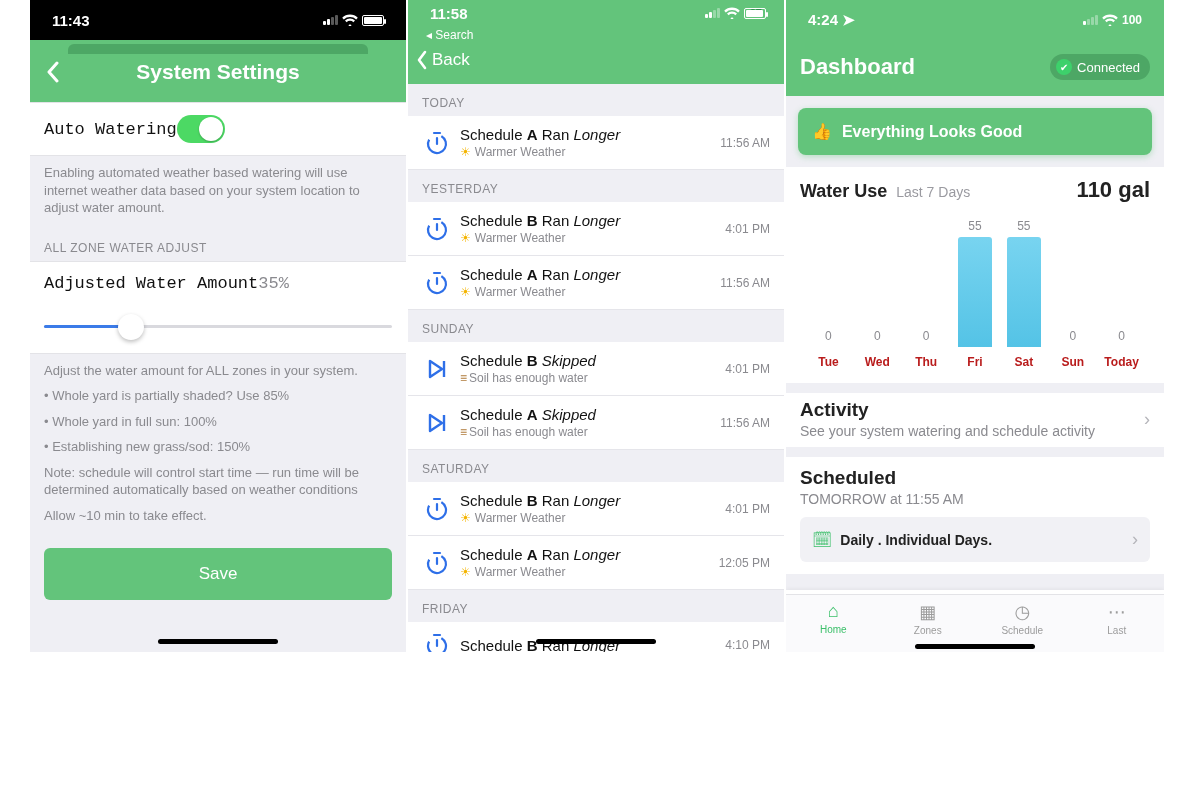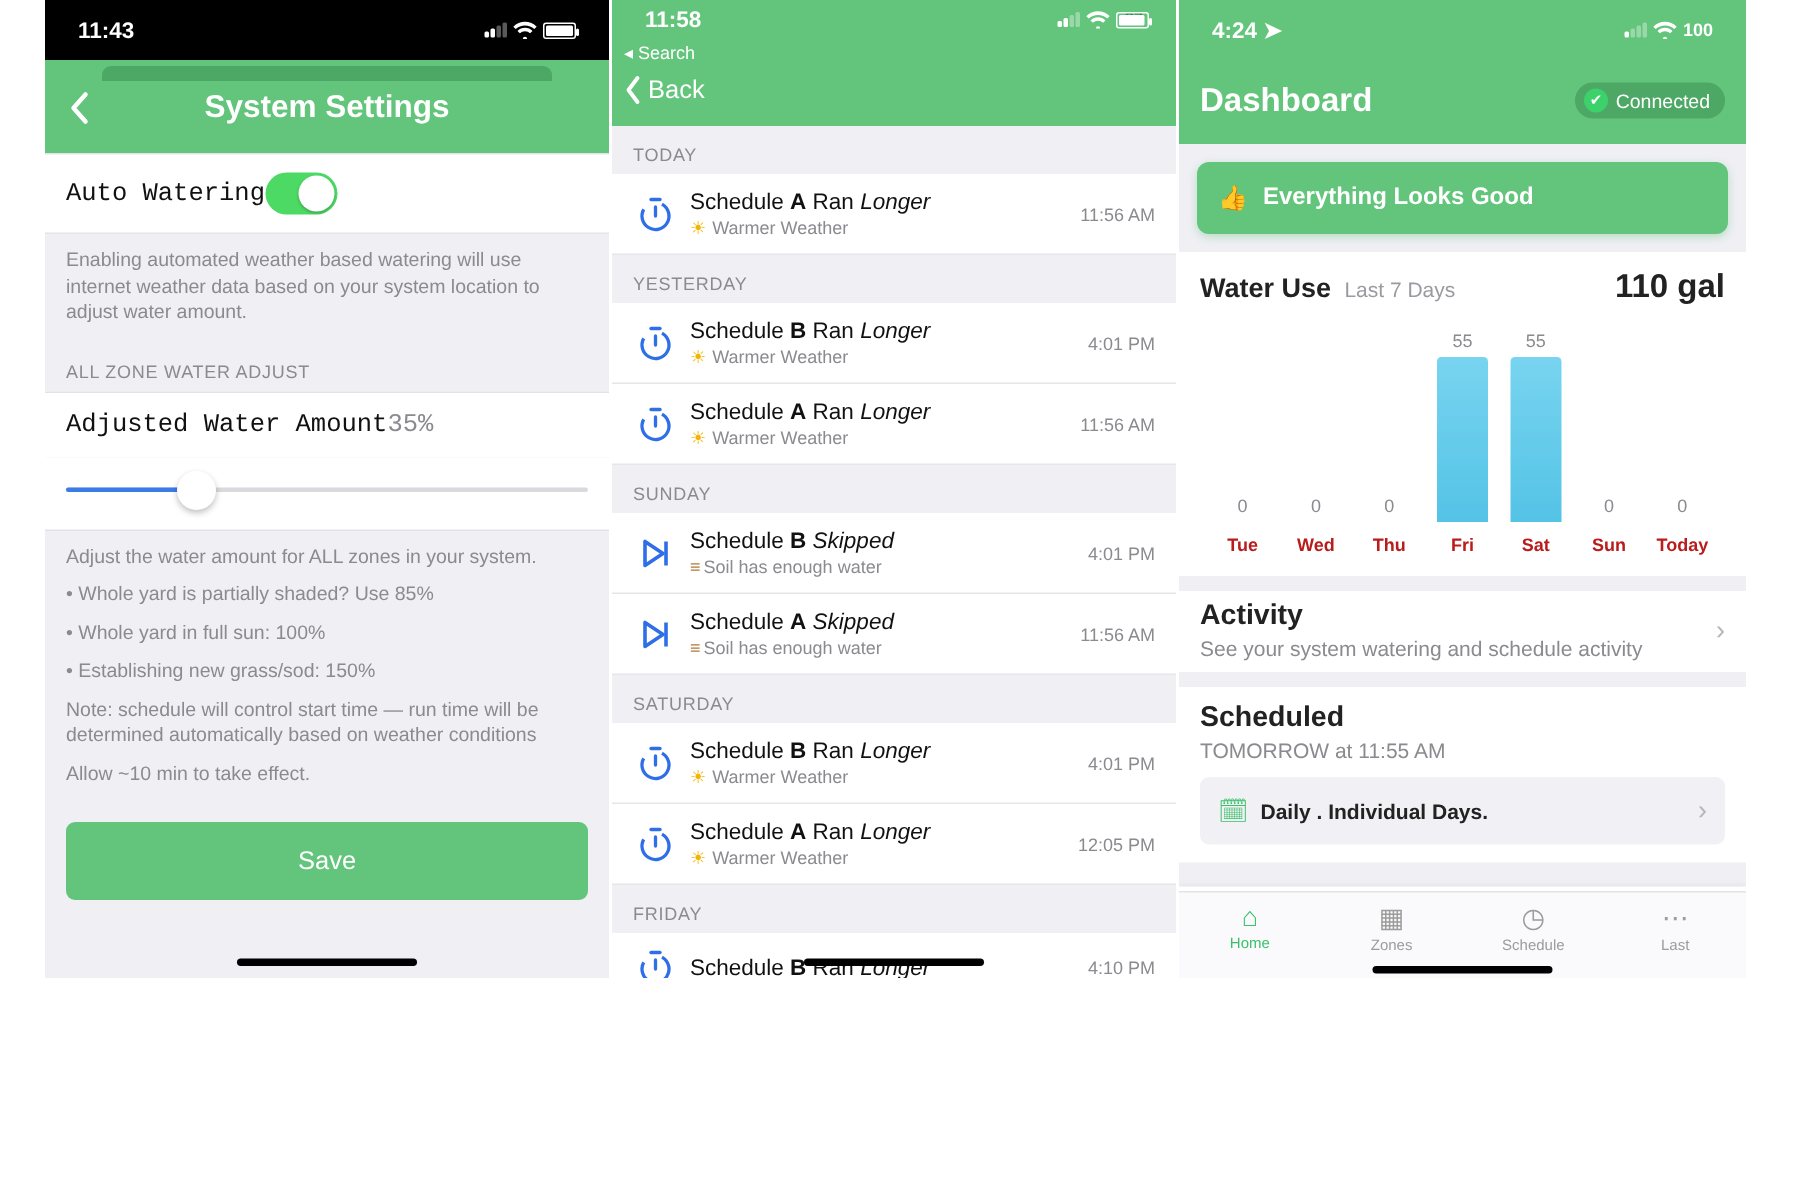--- a/index.html
+++ b/index.html
@@ -42,35 +42,35 @@
 .slider-row{ display:flex; align-items:center; height:20px; }
 .slider-track{ flex:1; height:3px; background:#d9d9de; border-radius:2px; position:relative; }
 .slider-fill{ position:absolute; left:0; top:0; height:100%; background:#3b7be8; border-radius:2px; }
 .slider-thumb{ position:absolute; top:50%; width:26px; height:26px; background:#fff; border-radius:50%; transform:translate(-50%,-50%); box-shadow:0 2px 4px rgba(0,0,0,.25); }
 
 .save-btn{ margin:14px; background:#63c47b; color:#fff; text-align:center; padding:16px; border-radius:6px; font-size:17px; }
 
 .home-ind{ position:absolute; bottom:8px; left:50%; transform:translateX(-50%); width:120px; height:5px; background:#000; border-radius:3px; }
 
 
-.search-row{ font-size:12px; color:#fff; padding:2px 8px 0; }
+.search-row{ font-size:12px; color:#fff; padding:2px 8px 0;margin-left:10px; }
 .back-row{ display:flex; align-items:center; color:#fff; font-size:17px; padding:8px 8px 14px; }
 .act-group-hdr{ font-size:12px; color:#8a8a8f; padding:12px 14px 6px; letter-spacing:.5px; background:#efeff4;}
 .act-row{ background:#fff; display:flex; align-items:center; padding:10px 14px; border-bottom:1px solid #e5e5ea; }
 .act-row:last-child{}
 .act-icon{ width:30px; display:flex; justify-content:center; }
 .act-body{ flex:1; padding-left:8px; }
 .act-title{ font-size:15px; color:#111; }
 .act-title b{ font-weight:700; }
 .act-title i{ font-style:italic; }
 .act-sub{ font-size:12px; color:#8a8a8f; display:flex; align-items:center; gap:4px; margin-top:2px;}
 .act-time{ font-size:12px; color:#8a8a8f; }
 
 
-.dash-head{ background:#63c47b; color:#fff; padding:14px 14px 16px; display:flex; align-items:center; justify-content:space-between;}
+.dash-head{ background:#63c47b; color:#fff; padding:14px 14px 16px; display:flex; justify-content:space-between;}
 .dash-title{ font-size:22px; font-weight:700; }
 .pill{ background:#4da765; color:#fff; font-size:13px; padding:4px 10px 4px 6px; border-radius:14px; display:inline-flex; align-items:center; gap:5px;}
 .pill-dot{ width:16px; height:16px; border-radius:50%; background:#3dd16b; display:flex; align-items:center; justify-content:center; font-size:10px;}
 
 .banner{ margin:12px; background:#63c47b; color:#fff; border-radius:8px; padding:14px 14px; font-size:16px; font-weight:600; display:flex; align-items:center; gap:10px; box-shadow:0 2px 6px rgba(99,196,123,.4);}
 
 .card{ background:#fff; margin-bottom:10px; }
 .card-inner{ padding:10px 14px 14px; }
 .wu-head{ display:flex; justify-content:space-between; align-items:baseline; }
 .wu-title{ font-size:18px; font-weight:700; color:#222;}

